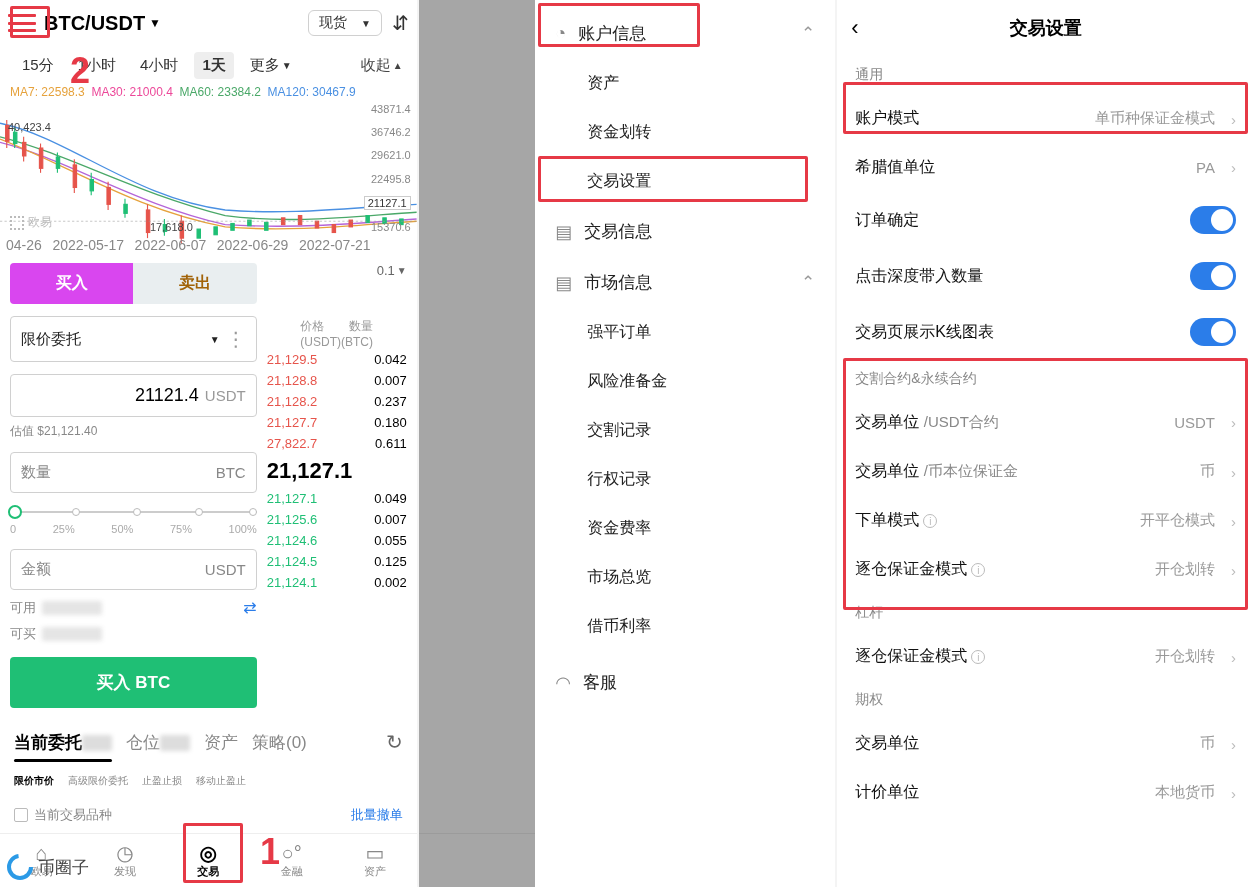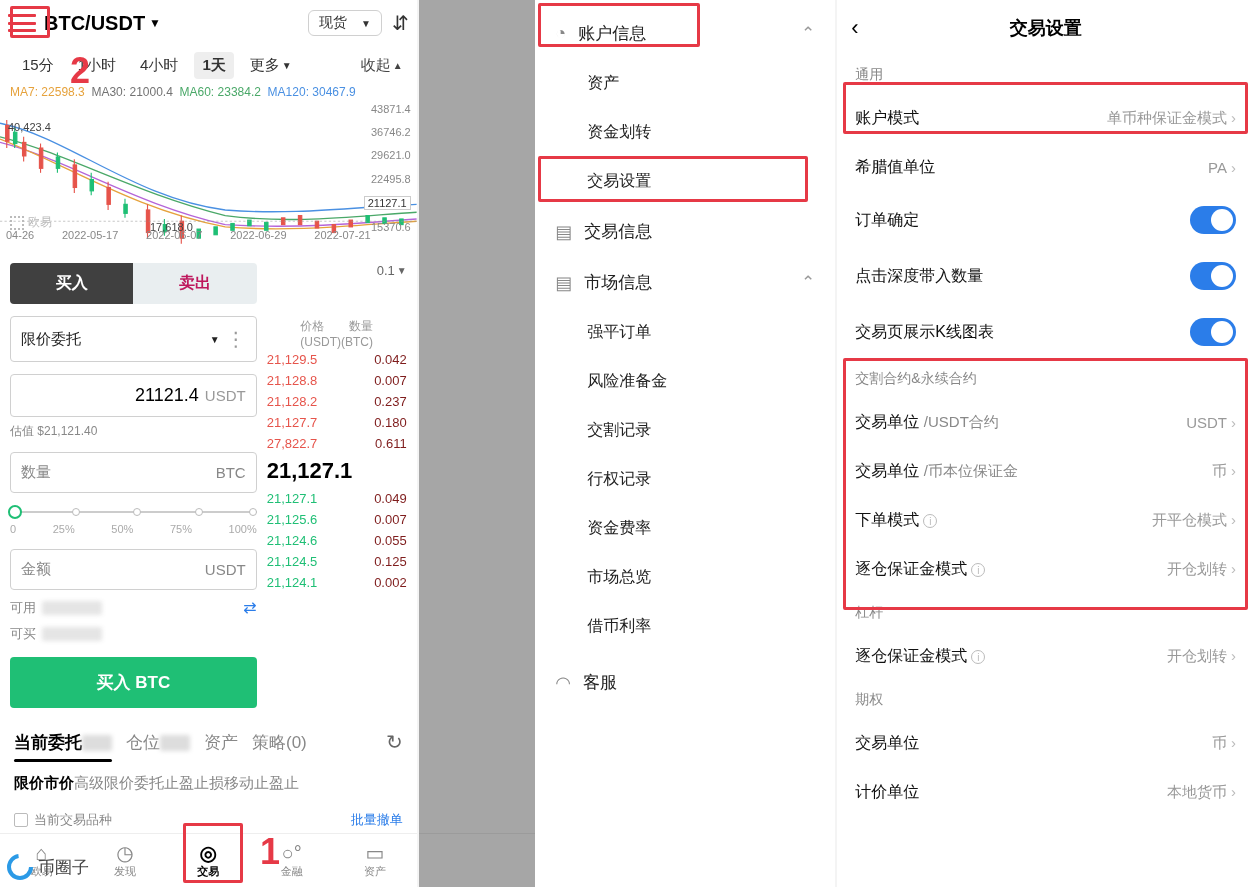--- a/index.html
+++ b/index.html
@@ -19,32 +19,32 @@
   .tf{padding:4px 8px;border-radius:4px}
   .tf.act{background:#eee;font-weight:600}
   .tfmore{display:flex;align-items:center;gap:2px}
   .tfcol{margin-left:auto;display:flex;align-items:center;gap:2px;color:#444}
   .annot{position:absolute;color:#e63946;font-size:36px;font-weight:700;z-index:5}
   .redbox{position:absolute;border:3px solid #e63946;z-index:5;border-radius:2px}
   .maline{font-size:12px;padding:0 10px;color:#333}
   .chartzone{position:relative;height:150px;margin-top:4px}
   .ylabels{position:absolute;right:6px;top:0;bottom:20px;display:flex;flex-direction:column;justify-content:space-between;font-size:11px;color:#888;text-align:right}
   .curbox{background:#fff;border:1px solid #ccc;padding:0 3px;font-size:11px;color:#333}
-  .xlabels{position:absolute;bottom:12px;left:0;right:40px;display:flex;justify-content:space-between;font-size:11px;color:#888;padding:0 6px}
+  .xlabels{position:absolute;bottom:0;left:0;right:40px;display:flex;justify-content:space-between;font-size:14px;color:#888;padding:0 6px}
   svg.candles{position:absolute;inset:0}
   .minilbl{position:absolute;font-size:11px;color:#444}
   .wm{position:absolute;left:10px;bottom:22px;display:flex;align-items:center;gap:4px;color:#bbb;font-size:12px}
   .wm .sq{display:inline-block;width:14px;height:14px;border:2px dotted #bbb}
   .traderow{display:flex;gap:10px;padding:10px}
   .left{flex:1}
   .right{width:140px}
   .seg{display:flex;border-radius:4px;overflow:hidden}
   .seg button{flex:1;border:0;padding:10px 0;font-size:16px;font-weight:600}
-  .buy{background:#404040;color:#fff}
-  .sell{background:#e9eef0;color:#be185d}
+  .buy{background:#d946ef;color:#fff}
+  .sell{background:#e9eef0;color:#a16207}
   .drop{border:1px solid #d0d0d0;border-radius:4px;padding:10px;font-size:15px;color:#222;display:flex;align-items:center;justify-content:space-between;margin-top:12px;position:relative}
   .drop .dots{color:#999;font-size:20px}
   .pricein{border:1px solid #d0d0d0;border-radius:4px;padding:10px;margin-top:12px;display:flex;align-items:center;justify-content:flex-end;gap:6px}
   .pricein .val{font-size:18px}
   .pricein .unit{color:#999;font-size:15px}
   .est{font-size:12px;color:#888;margin-top:6px}
   .qtyin{border:1px solid #d0d0d0;border-radius:4px;padding:10px;margin-top:12px;display:flex;align-items:center;justify-content:space-between;color:#888;font-size:15px}
   .slider{margin-top:14px;position:relative;height:10px}
   .slider .track{position:absolute;top:4px;left:0;right:0;height:2px;background:#ccc}
   .slider .dot{position:absolute;top:1px;width:8px;height:8px;border-radius:50%;background:#fff;border:1px solid #bbb}
@@ -54,28 +54,28 @@
   .avail{display:flex;align-items:center;font-size:13px;color:#888;margin-top:8px;gap:6px}
   .blur{display:inline-block;width:60px;height:14px;background:#e5e5e5;filter:blur(2px);border-radius:2px}
   .transfer{margin-left:auto;color:#2b7de9;font-size:16px}
   .bigbtn{background:#1fbf75;color:#fff;border:0;width:100%;border-radius:4px;padding:14px 0;font-size:17px;font-weight:600;margin-top:14px}
   .obhead{display:flex;justify-content:center;font-size:12px;color:#999;margin-top:40px}
   .ob{font-size:13px}
   .obrow{display:flex;justify-content:space-between;padding:3px 0}
   .ask{color:#e6544b}
   .bid{color:#1fbf75}
   .mid{font-size:22px;font-weight:700;padding:4px 0}
-  .qtycol{color:#7f1d1d}
+  .qtycol{color:#000000}
   .coinsel{display:flex;justify-content:flex-end;align-items:center;gap:2px;color:#666;font-size:13px}
   .tabs2{display:flex;gap:14px;padding:12px 14px;align-items:center;font-size:17px;color:#888}
   .tabs2 .act{color:#000;font-weight:600;position:relative}
   .tabs2 .act::after{content:"";position:absolute;left:0;right:0;bottom:-8px;height:3px;background:#000;border-radius:2px}
   .tabs2 .blur2{display:inline-block;width:30px;height:16px;background:#ddd;filter:blur(2px);border-radius:2px;vertical-align:middle}
   .hist{margin-left:auto;font-size:20px;color:#666}
-  .subtabs{display:flex;padding:8px 14px;font-size:15px;color:#888;overflow:hidden}
+  .subtabs{display:flex;gap:14px;padding:8px 14px;font-size:10px;color:#888;overflow:hidden}
   .subtabs .act{color:#000;font-weight:600}
   .chkrow{display:flex;align-items:center;padding:10px 14px;font-size:13px;color:#888}
   .chk{width:14px;height:14px;border:1px solid #bbb;margin-right:6px;border-radius:2px}
   .batch{margin-left:auto;color:#2b7de9}
   .nav{position:absolute;bottom:0;left:0;right:0;display:flex;border-top:1px solid #eee;background:#fff}
   .nav .item{flex:1;text-align:center;padding:8px 0;font-size:11px;color:#888}
   .nav .item .ic{font-size:20px;line-height:22px}
   .nav .item.act{color:#000;font-weight:700}
   .logo{position:absolute;bottom:6px;left:6px;z-index:6}
   
@@ -84,21 +84,21 @@
   .section{display:flex;align-items:center;padding:14px 20px;font-size:17px;color:#222;gap:12px}
   .section .ic{color:#888;font-size:18px}
   .section .chev{margin-left:auto;color:#999}
   .mitem{padding:14px 20px 14px 52px;font-size:16px;color:#222}
   
   .titlebar{display:flex;align-items:center;justify-content:center;padding:16px 10px;position:relative}
   .titlebar .back{position:absolute;left:14px;font-size:22px}
   .titlebar .t{font-size:18px;font-weight:600}
   .grp{padding:10px 18px;font-size:14px;color:#888}
   .row{display:flex;align-items:center;padding:14px 18px;font-size:16px;color:#111}
-  .row .val{margin-left:auto;color:#999;font-size:15px;display:flex;align-items:flex-start;gap:4px}
+  .row .val{margin-left:auto;color:#999;font-size:15px;display:flex;align-items:flex-end;gap:16px}
   .row .chev{color:#bbb}
   .row .sub{color:#888;font-size:15px}
   .row .info{display:inline-block;width:14px;height:14px;border:1px solid #bbb;border-radius:50%;font-size:10px;line-height:13px;text-align:center;color:#bbb;margin-left:4px}
   .toggle{width:46px;height:28px;border-radius:14px;background:#2b7de9;position:relative;margin-left:auto}
   .toggle::after{content:"";position:absolute;right:3px;top:3px;width:22px;height:22px;border-radius:50%;background:#fff}
 </style>
 </head>
 <body>
 
 <div class="phone">
@@ -131,21 +131,21 @@
         <span>更多</span>
         <span style="font-size:10px">▼</span>
       </div>
     <div class="tfcol">
         <span>收起</span>
         <span style="font-size:10px">▲</span>
       </div>
   </div>
   <div class="maline">
     <span style="color:#e6a23c"><span>MA7:</span> <span>22598.3</span></span>&nbsp;
-    <span style="color:#737373"><span>MA30:</span> <span>21000.4</span></span>&nbsp;
+    <span style="color:#ec4899"><span>MA30:</span> <span>21000.4</span></span>&nbsp;
     <span style="color:#4aa868"><span>MA60:</span> <span>23384.2</span></span>&nbsp;
     <span style="color:#4a90e2"><span>MA120:</span> <span>30467.9</span></span>
   </div>
   <div class="chartzone">
     <svg class="candles" viewBox="0 0 370 150" preserveAspectRatio="none">
 
       <path d="M0 18 C60 30 120 85 200 95 C260 100 320 92 370 90" stroke="#4a90e2" fill="none" stroke-width="1.2"></path>
       <path d="M0 30 C60 45 120 80 200 100 C260 108 320 100 370 97" stroke="#4aa868" fill="none" stroke-width="1.2"></path>
       <path d="M0 35 C60 50 120 90 200 108 C260 112 320 107 370 103" stroke="#b565d8" fill="none" stroke-width="1.2"></path>
       <path d="M0 32 C60 55 120 95 200 110 C260 115 320 108 370 105" stroke="#e6a23c" fill="none" stroke-width="1.2"></path>

